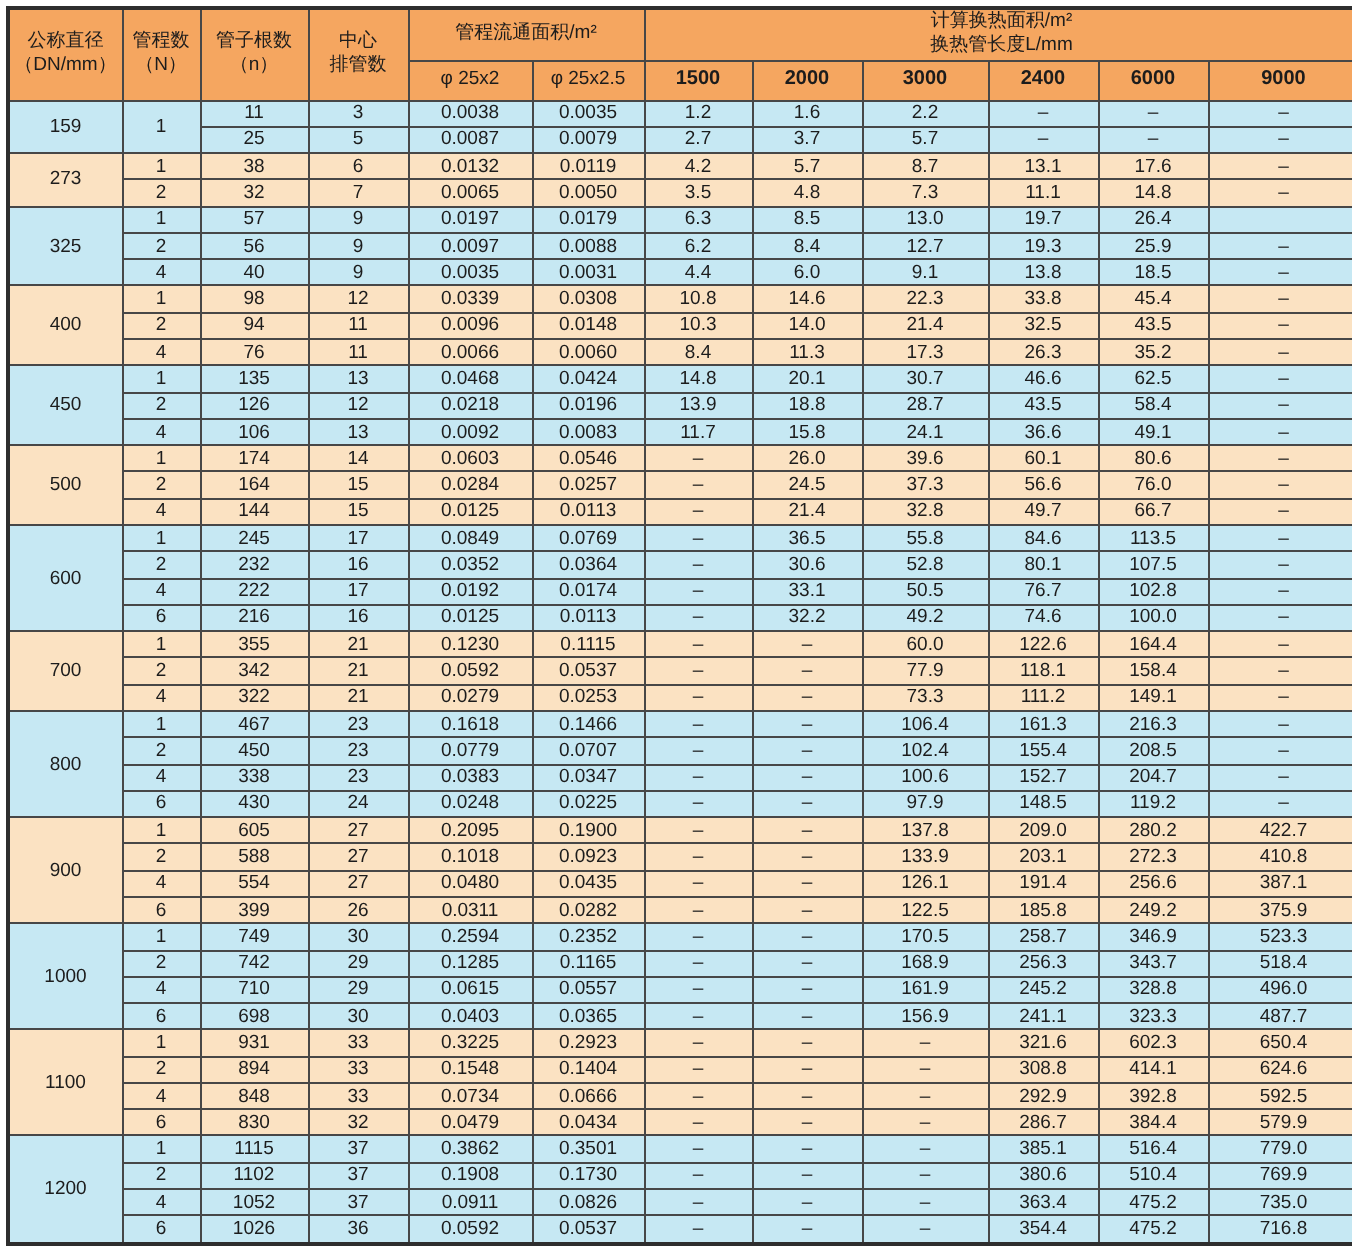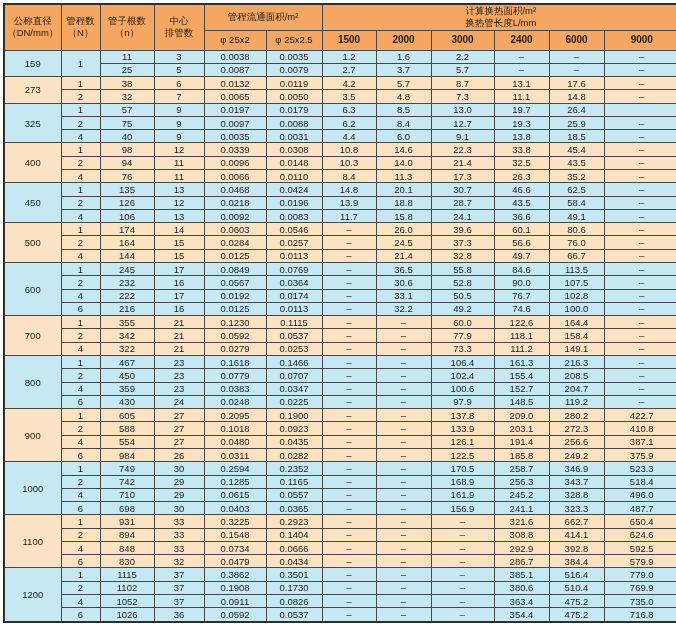--- a/index.html
+++ b/index.html
@@ -149,21 +149,21 @@
           <td>0.0179</td>
           <td>6.3</td>
           <td>8.5</td>
           <td>13.0</td>
           <td>19.7</td>
           <td>26.4</td>
           <td></td>
         </tr>
         <tr class="blue">
           <td>2</td>
-          <td>75</td>
+          <td>56</td>
           <td>9</td>
           <td>0.0097</td>
           <td>0.0088</td>
           <td>6.2</td>
           <td>8.4</td>
           <td>12.7</td>
           <td>19.3</td>
           <td>25.9</td>
           <td>–</td>
         </tr>
@@ -205,21 +205,21 @@
           <td>21.4</td>
           <td>32.5</td>
           <td>43.5</td>
           <td>–</td>
         </tr>
         <tr class="peach">
           <td>4</td>
           <td>76</td>
           <td>11</td>
           <td>0.0066</td>
-          <td>0.0110</td>
+          <td>0.0060</td>
           <td>8.4</td>
           <td>11.3</td>
           <td>17.3</td>
           <td>26.3</td>
           <td>35.2</td>
           <td>–</td>
         </tr>
         <tr class="blue">
           <td rowspan="3">450</td>
           <td>1</td>
@@ -311,26 +311,26 @@
           <td>36.5</td>
           <td>55.8</td>
           <td>84.6</td>
           <td>113.5</td>
           <td>–</td>
         </tr>
         <tr class="blue">
           <td>2</td>
           <td>232</td>
           <td>16</td>
-          <td>0.0567</td>
+          <td>0.0352</td>
           <td>0.0364</td>
           <td>–</td>
           <td>30.6</td>
           <td>52.8</td>
-          <td>90.0</td>
+          <td>80.1</td>
           <td>107.5</td>
           <td>–</td>
         </tr>
         <tr class="blue">
           <td>4</td>
           <td>222</td>
           <td>17</td>
           <td>0.0192</td>
           <td>0.0174</td>
           <td>–</td>
@@ -415,21 +415,21 @@
           <td>0.0707</td>
           <td>–</td>
           <td>–</td>
           <td>102.4</td>
           <td>155.4</td>
           <td>208.5</td>
           <td>–</td>
         </tr>
         <tr class="blue">
           <td>4</td>
-          <td>359</td>
+          <td>338</td>
           <td>23</td>
           <td>0.0383</td>
           <td>0.0347</td>
           <td>–</td>
           <td>–</td>
           <td>100.6</td>
           <td>152.7</td>
           <td>204.7</td>
           <td>–</td>
         </tr>
@@ -481,21 +481,21 @@
           <td>0.0435</td>
           <td>–</td>
           <td>–</td>
           <td>126.1</td>
           <td>191.4</td>
           <td>256.6</td>
           <td>387.1</td>
         </tr>
         <tr class="peach">
           <td>6</td>
-          <td>984</td>
+          <td>399</td>
           <td>26</td>
           <td>0.0311</td>
           <td>0.0282</td>
           <td>–</td>
           <td>–</td>
           <td>122.5</td>
           <td>185.8</td>
           <td>249.2</td>
           <td>375.9</td>
         </tr>
@@ -556,21 +556,21 @@
           <td rowspan="4">1100</td>
           <td>1</td>
           <td>931</td>
           <td>33</td>
           <td>0.3225</td>
           <td>0.2923</td>
           <td>–</td>
           <td>–</td>
           <td>–</td>
           <td>321.6</td>
-          <td>662.7</td>
+          <td>602.3</td>
           <td>650.4</td>
         </tr>
         <tr class="peach">
           <td>2</td>
           <td>894</td>
           <td>33</td>
           <td>0.1548</td>
           <td>0.1404</td>
           <td>–</td>
           <td>–</td>

